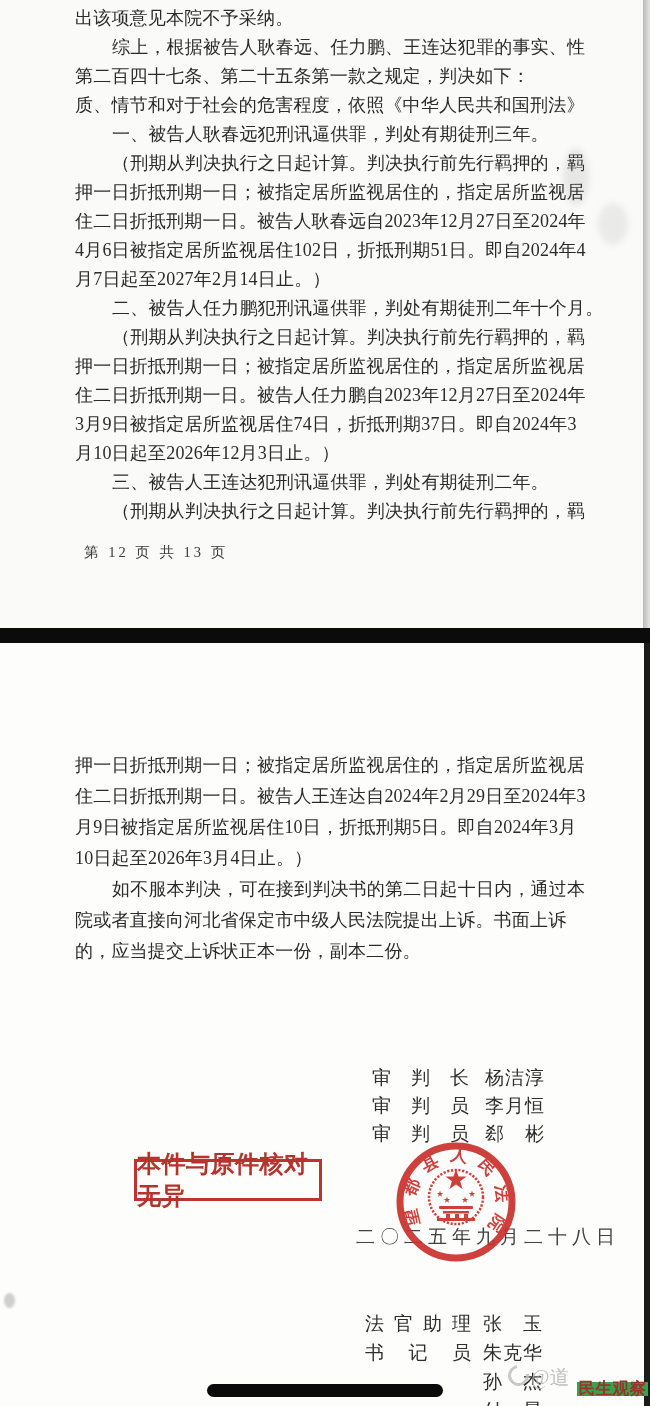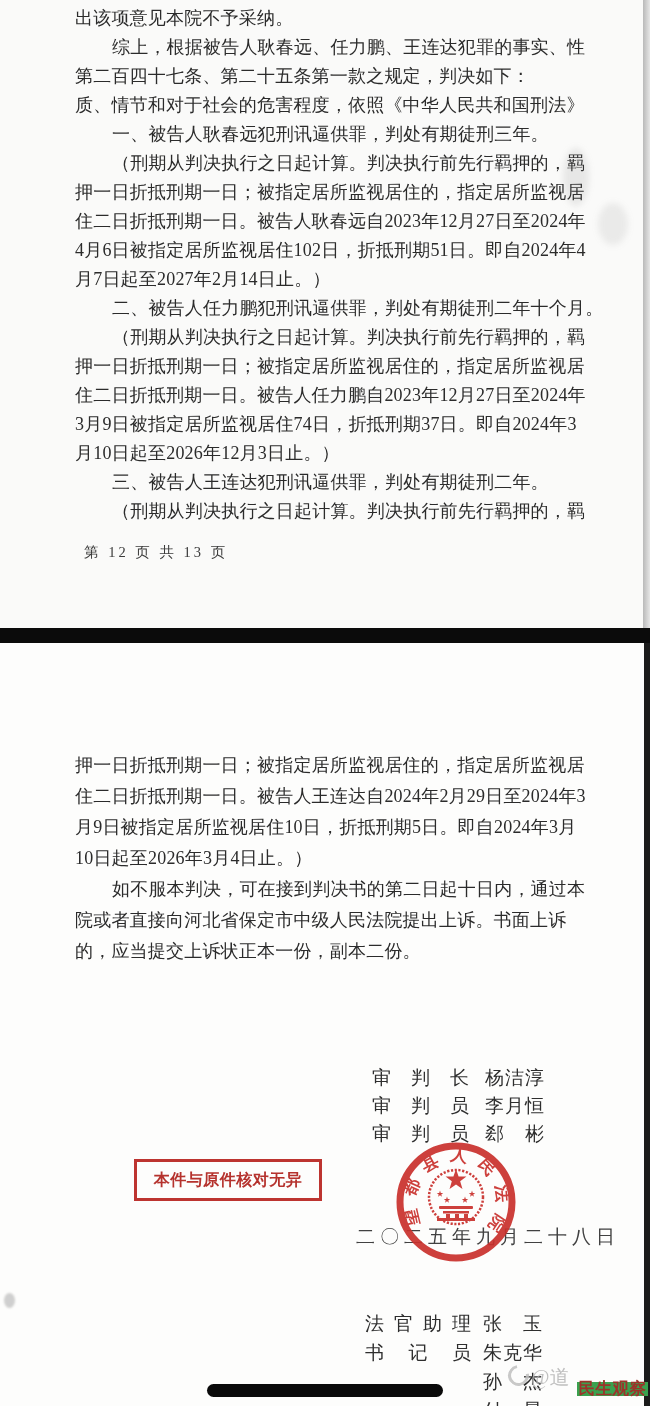--- a/index.html
+++ b/index.html
@@ -37,21 +37,21 @@
   .sig-label{display:inline-block;text-align:justify;text-align-last:justify;color:#2e2e2e;}
   #judges .sig-label{width:97px;}
   #staff .sig-label{width:106px;}
   .sig-name{position:absolute;top:0;letter-spacing:1px;color:#2e2e2e;}
   #judges .sig-name{left:113px;}
   #staff .sig-name{left:118px;}
   
   #stamp{
     position:absolute;left:134px;top:1159px;width:182px;height:36px;
     border:3px solid #bd3430;color:#b5322d;
-    font-size:16px;font-weight:bold;letter-spacing:0.5px;
+    font-size:24px;font-weight:bold;letter-spacing:0.5px;
     display:flex;align-items:center;justify-content:center;
     background:rgba(255,255,255,0.0);
   }
   
   #judgment-date{
     position:absolute;left:356px;top:1224px;width:292px;
     font-size:19px;letter-spacing:5px;color:#414141;z-index:1;white-space:nowrap;
   }
   
   #seal{position:absolute;left:394px;top:1134px;z-index:2;opacity:0.92;}

